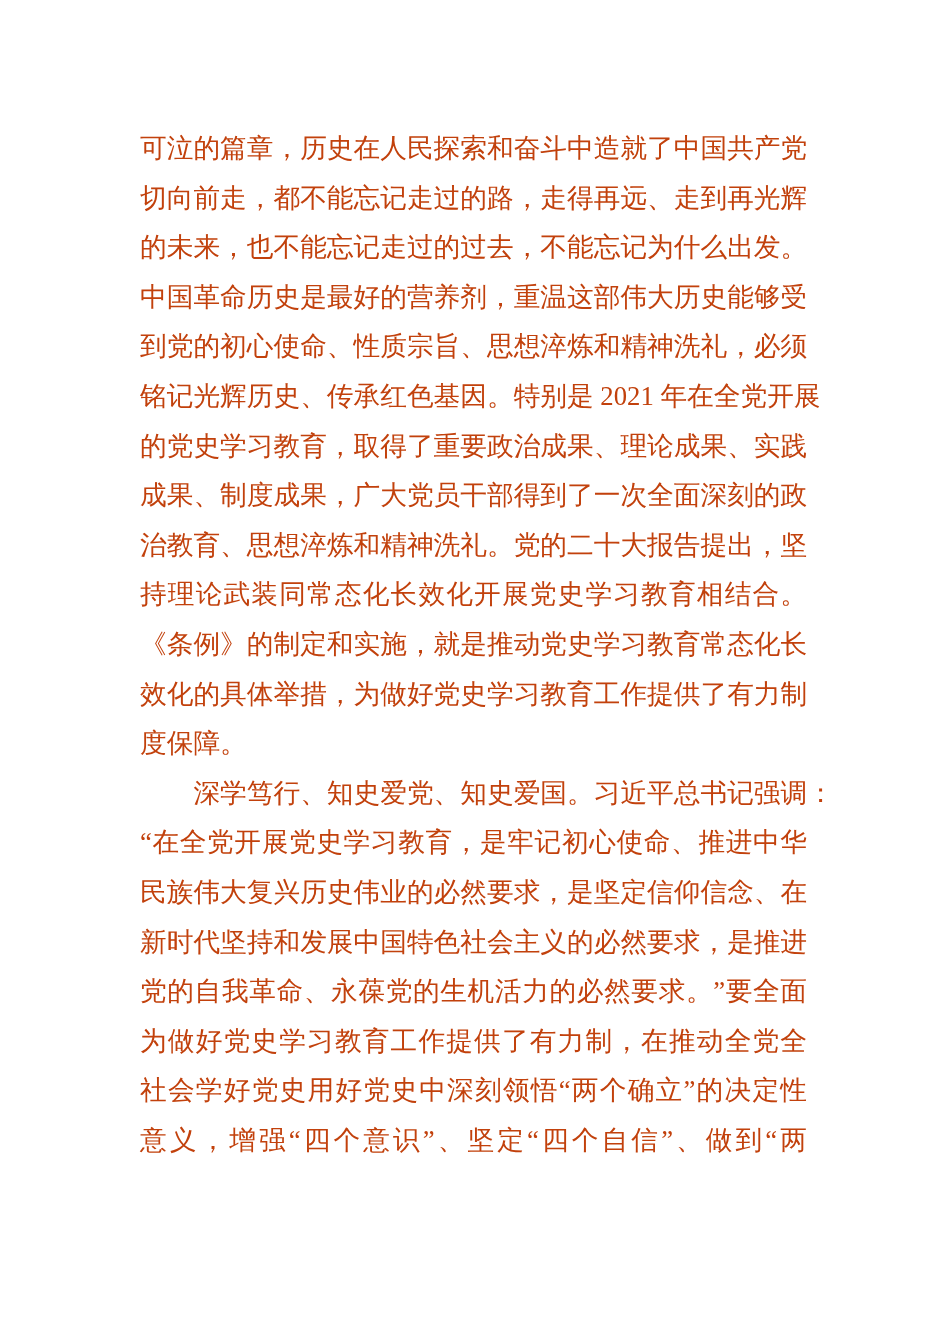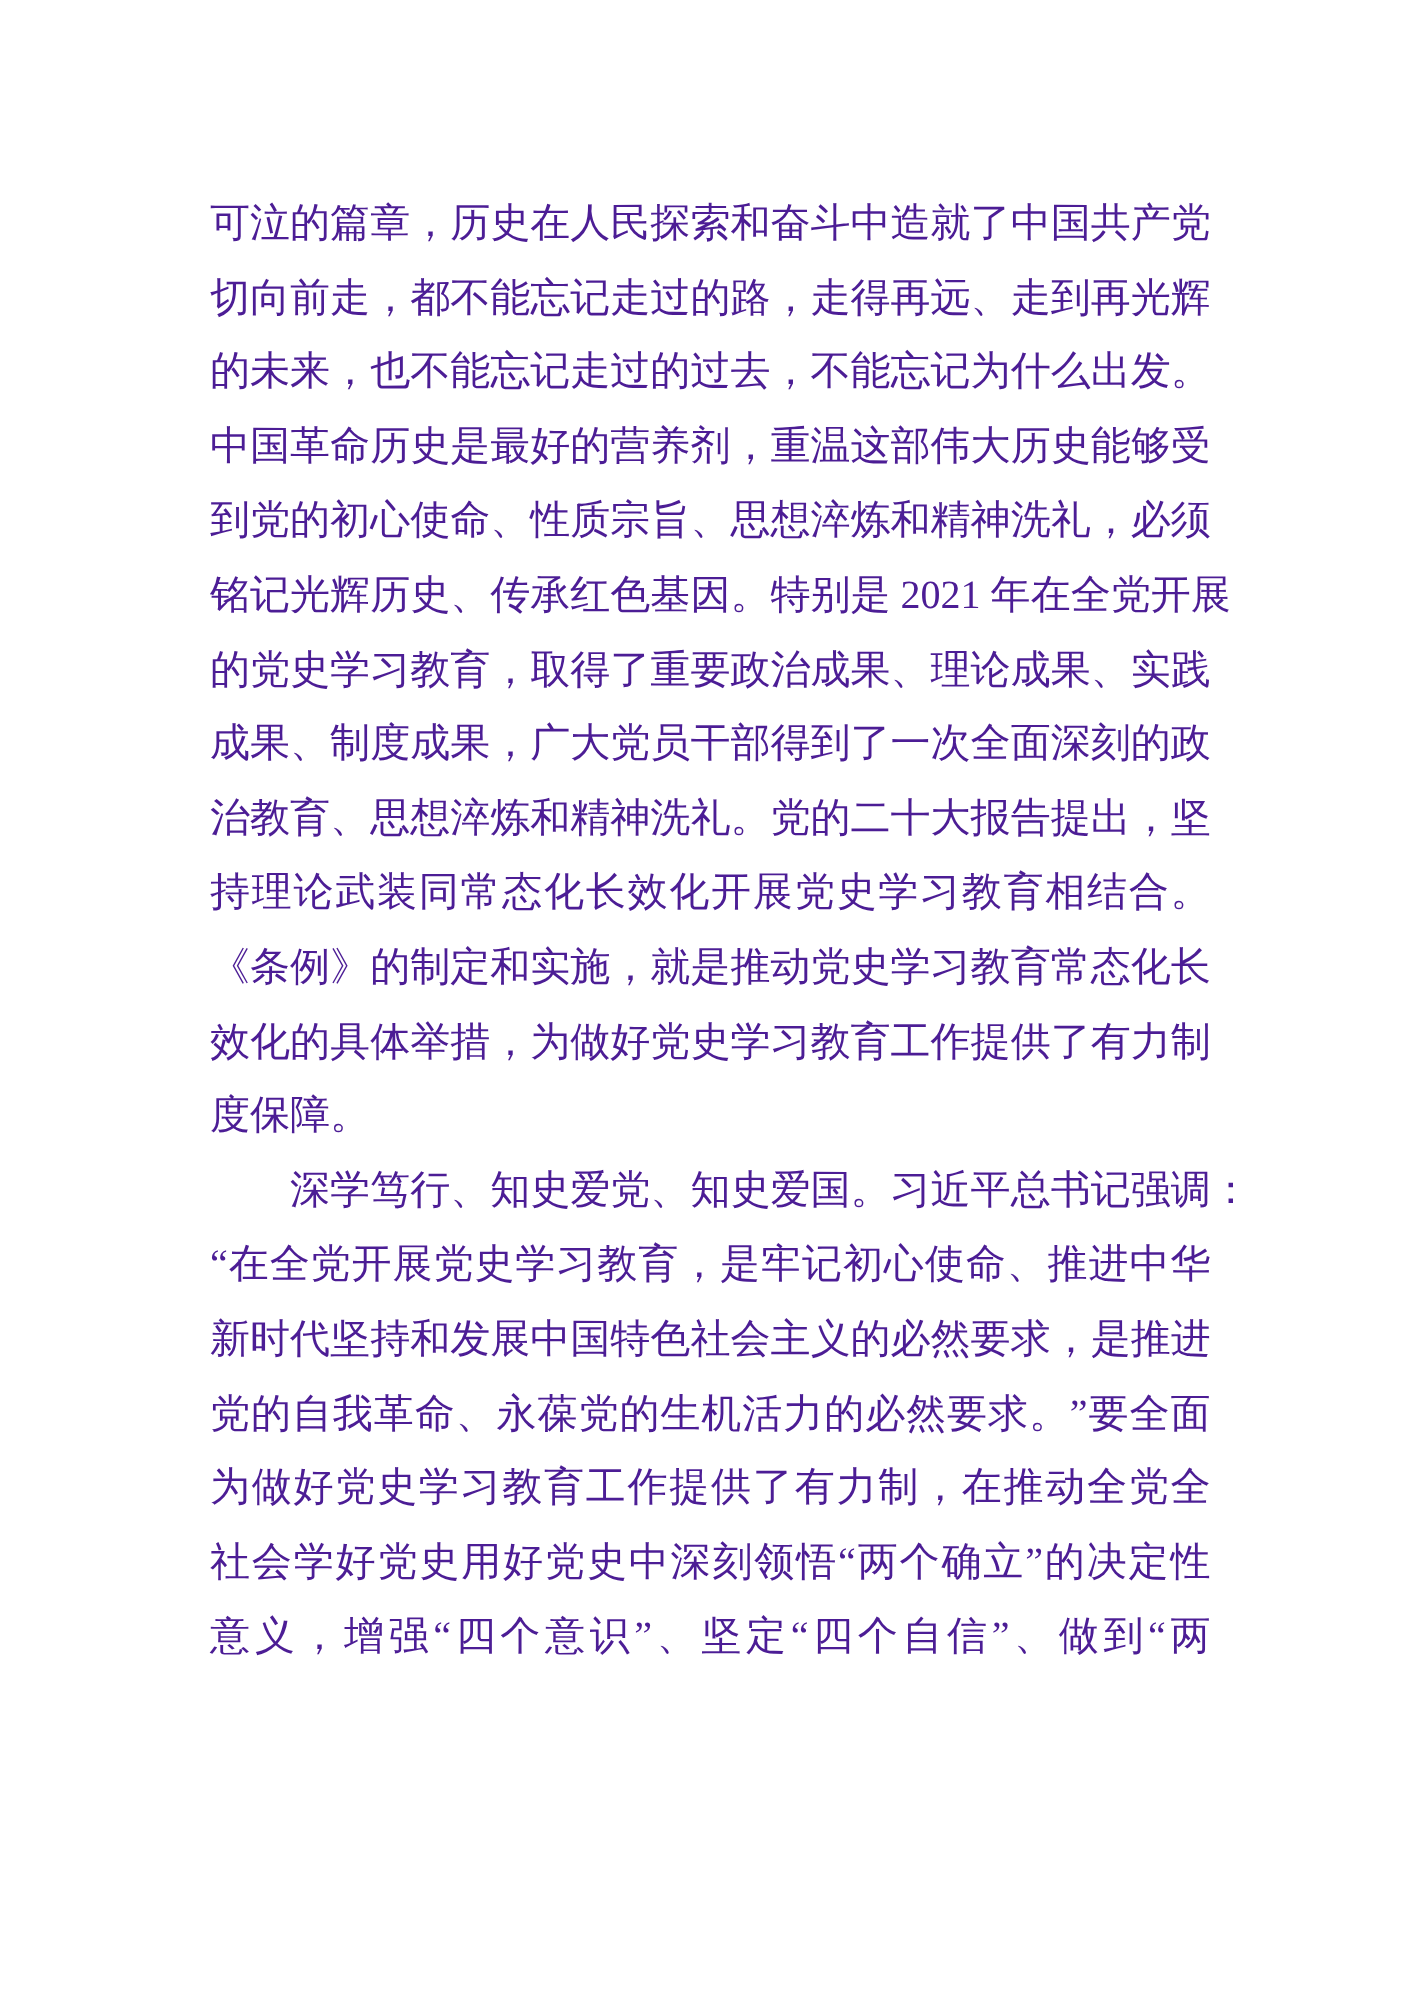--- a/index.html
+++ b/index.html
@@ -44,35 +44,36 @@
     text-align-last: left;
   }
   .line.indent {
     text-indent: 2em;
   }
 </style>
 </head>
 <body style="background: rgb(255, 255, 255);">
 
 <div class="page">
-  <div class="text-block" id="text-block" style="color: #4c1d95;">
+  <div class="text-block" id="text-block" style="color: #c2410c;">
       <div class="line">可泣的篇章，历史在人民探索和奋斗中造就了中国共产党</div>
       <div class="line">切向前走，都不能忘记走过的路，走得再远、走到再光辉</div>
       <div class="line">的未来，也不能忘记走过的过去，不能忘记为什么出发。</div>
       <div class="line">中国革命历史是最好的营养剂，重温这部伟大历史能够受</div>
       <div class="line">到党的初心使命、性质宗旨、思想淬炼和精神洗礼，必须</div>
       <div class="line">铭记光辉历史、传承红色基因。特别是 2021 年在全党开展</div>
       <div class="line">的党史学习教育，取得了重要政治成果、理论成果、实践</div>
       <div class="line">成果、制度成果，广大党员干部得到了一次全面深刻的政</div>
       <div class="line">治教育、思想淬炼和精神洗礼。党的二十大报告提出，坚</div>
       <div class="line">持理论武装同常态化长效化开展党史学习教育相结合。</div>
       <div class="line">《条例》的制定和实施，就是推动党史学习教育常态化长</div>
       <div class="line">效化的具体举措，为做好党史学习教育工作提供了有力制</div>
       <div class="line no-justify">度保障。</div>
       <div class="line indent">深学笃行、知史爱党、知史爱国。习近平总书记强调：</div>
       <div class="line">“在全党开展党史学习教育，是牢记初心使命、推进中华</div>
+      <div class="line">民族伟大复兴历史伟业的必然要求，是坚定信仰信念、在</div>
       <div class="line">新时代坚持和发展中国特色社会主义的必然要求，是推进</div>
       <div class="line">党的自我革命、永葆党的生机活力的必然要求。”要全面</div>
       <div class="line">为做好党史学习教育工作提供了有力制，在推动全党全</div>
       <div class="line">社会学好党史用好党史中深刻领悟“两个确立”的决定性</div>
       <div class="line">意义，增强“四个意识”、坚定“四个自信”、做到“两</div>
     </div>
 </div>
 
 </body></html>

